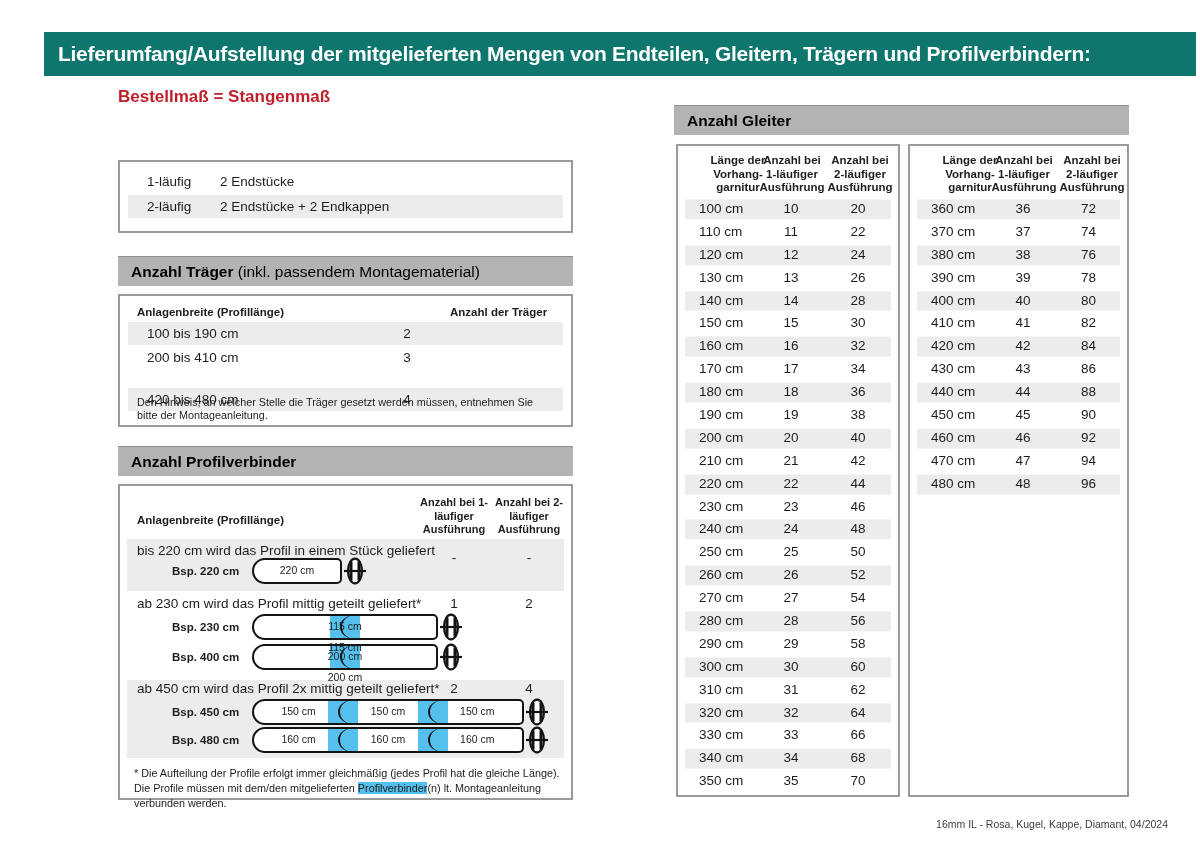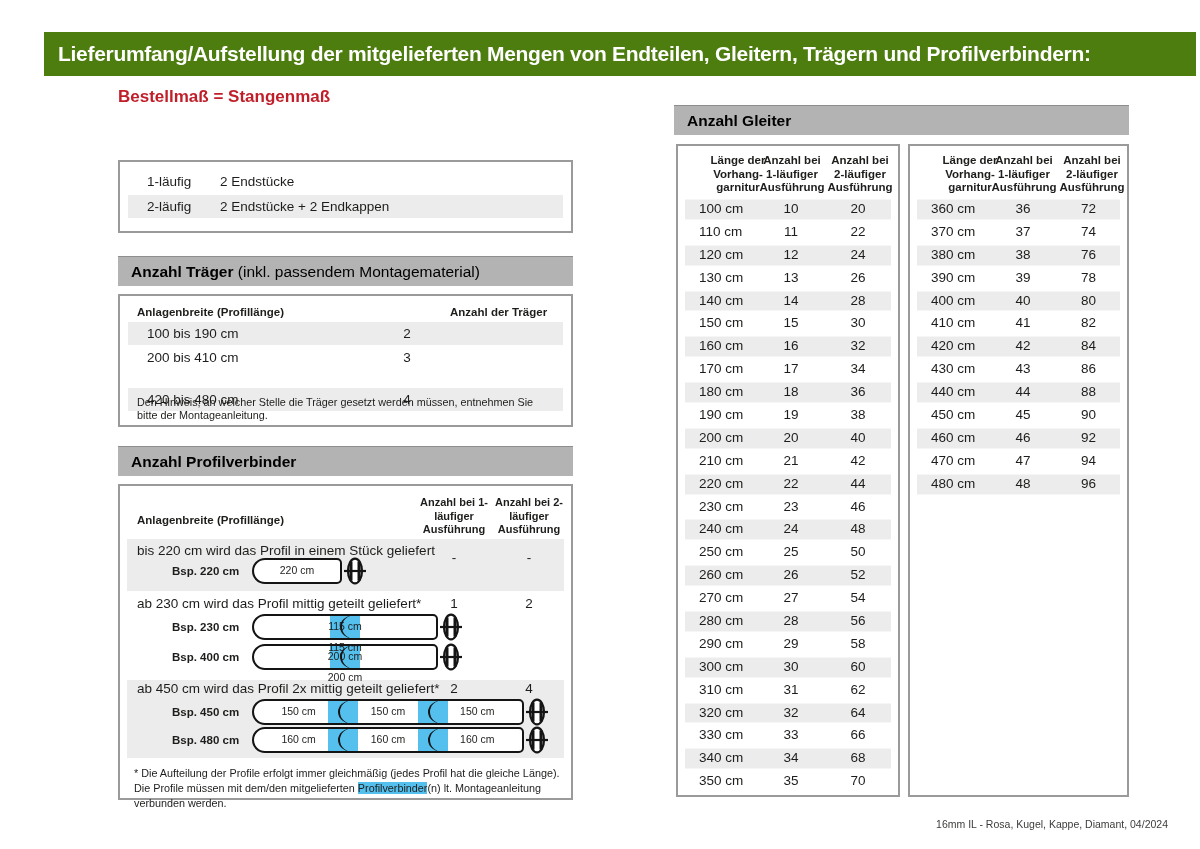--- a/index.html
+++ b/index.html
@@ -3,21 +3,21 @@
 <meta charset="utf-8">
 <style>
   html,body { margin:0; padding:0; background:#fff; }
   .page {
     position:relative; width:1200px; height:849px; background:#ffffff;
     font-family:"Liberation Sans", sans-serif; color:#1d1d1b; overflow:hidden;
   }
   
   .title-band {
     position:absolute; left:44px; top:32px; width:1152px; height:44px;
-    background:#4d7c0f; color:#ffffff; font-weight:bold; font-size:21px;
+    background:#0f766e; color:#ffffff; font-weight:bold; font-size:21px;
     line-height:44px; padding-left:14px; box-sizing:border-box; letter-spacing:-0.3px;
     white-space:nowrap;
   }
   .subtitle {
     position:absolute; left:118px; top:87px; font-size:17px; font-weight:bold; color:#c01f2a;
   }
   
   .sec-header {
     position:absolute; height:30px; background:#b3b3b3; border-top:1px solid #8e8e8e;
     font-size:15.5px; font-weight:bold; line-height:30px; padding-left:13px;

